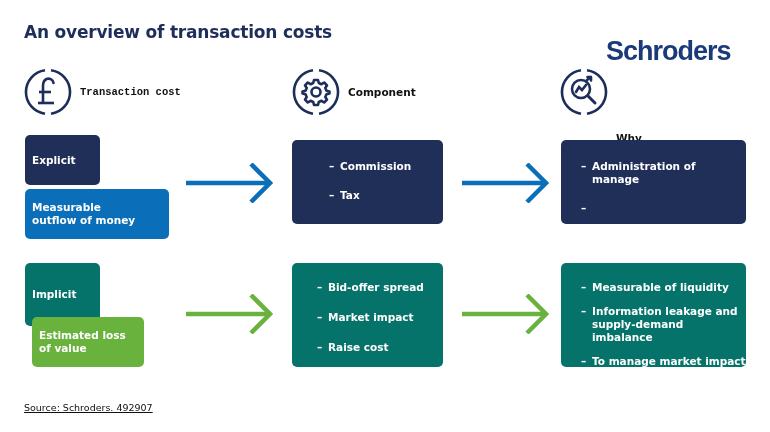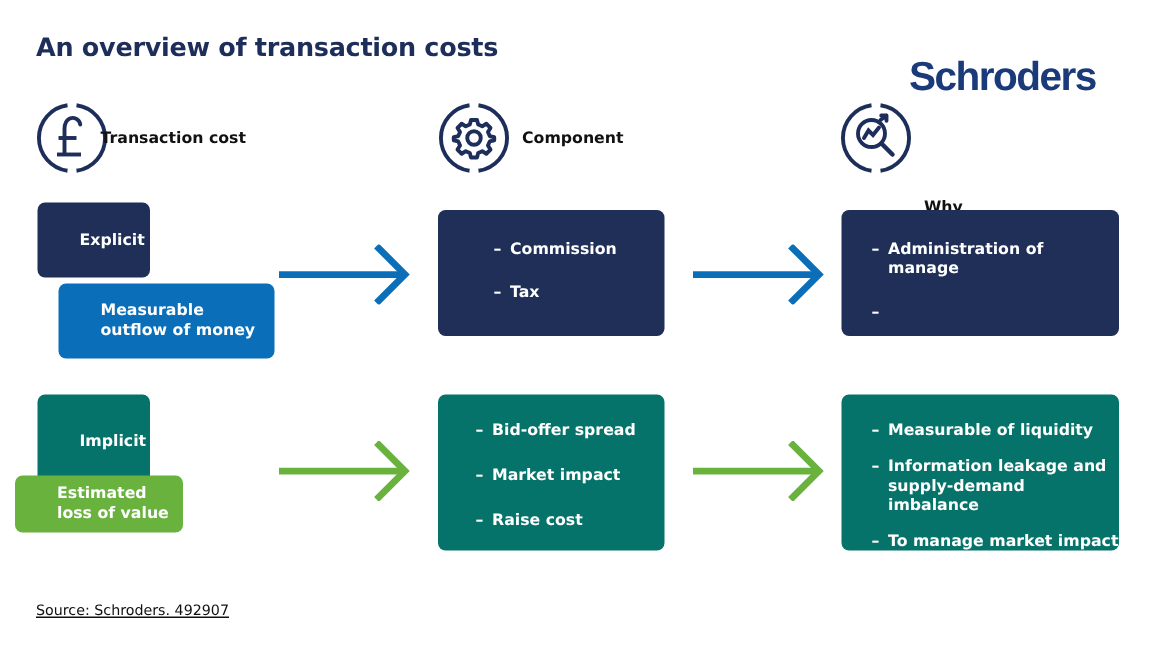--- a/index.html
+++ b/index.html
@@ -6,21 +6,21 @@
     body { width: 770px; height: 432px; position: relative; overflow: hidden;
       font-family: "DejaVu Sans", "Liberation Sans", sans-serif; }
     .abs { position: absolute; }
     .title { left: 24px; top: 22px; font-size: 17px; font-weight: bold; color: #1d2e5b; letter-spacing: -0.2px; }
     .logo { left: 606px; top: 18px; font-size: 27px; font-weight: bold; color: #1a3a7a; letter-spacing: -1px;
       font-family: "Liberation Sans", "DejaVu Sans", sans-serif; margin-top: 18px; }
     .hdr-icon { width: 48px; height: 48px; }
     .hdr-icon svg { width: 48px; height: 48px; display: block; }
     .hdr-label { font-size: 10.5px; font-weight: bold; color: #111111; }
     .box { border-radius: 5px; color: #ffffff; font-weight: bold; font-size: 10.5px; box-sizing: border-box; }
-    .box-label { padding-left: 28px; display: flex; align-items: center; line-height: 13px; }
+    .box-label { padding-left: 7px; display: flex; align-items: center; line-height: 13px; }
     .navy { background: #1f2f57; }
     .blue { background: #0a6fb8; }
     .teal { background: #06736a; }
     .green { background: #6ab23e; }
     .list { list-style: none; margin: 0; padding: 0; }
     .list li { display: flex; line-height: 13px; }
     .dash { width: 11px; flex: 0 0 11px; }
     .arrow svg { display: block; }
     .source { left: 24px; top: 402px; font-size: 9.5px; color: #111111; text-decoration: underline; }
   </style>
@@ -32,21 +32,21 @@
 
 <div class="abs hdr-icon" style="left:24px; top:68px;">
   <svg viewBox="0 0 48 48" fill="none" stroke="#1d2e5b" stroke-width="2.6" stroke-linecap="butt">
     <path d="M 21 2.2 A 22 22 0 0 0 21 45.8"></path>
     <path d="M 27 2.2 A 22 22 0 0 1 27 45.8"></path>
     <path d="M 29.5 15 C 29 11, 25 10, 22.5 11 C 19.5 12.5, 19 15, 19 18 L 19 34" stroke-linecap="round"></path>
     <path d="M 15 24 L 27 24"></path>
     <path d="M 14 35 L 30 35"></path>
   </svg>
 </div>
-<div class="abs hdr-label" style="left:67px; top:86px;">Transaction cost</div>
+<div class="abs hdr-label" style="left:80px; top:86px;font-family:Liberation Mono, monospace;">Transaction cost</div>
 
 <div class="abs hdr-icon" style="left:292px; top:68px;">
   <svg viewBox="0 0 48 48" fill="none" stroke="#1d2e5b" stroke-width="2.6">
     <path d="M 21 2.2 A 22 22 0 0 0 21 45.8"></path>
     <path d="M 27 2.2 A 22 22 0 0 1 27 45.8"></path>
     <circle cx="24" cy="24" r="4.5"></circle>
     <path d="M 22 12 L 26 12 L 26.8 15 L 29.5 16.2 L 32.2 14.5 L 35 17.3 L 33.3 20 L 34.5 22.7 L 37.5 23.5 L 37.5 25.5 L 34.5 26.3 L 33.3 29 L 35 31.7 L 32.2 34.5 L 29.5 32.8 L 26.8 34 L 26 37 L 22 37 L 21.2 34 L 18.5 32.8 L 15.8 34.5 L 13 31.7 L 14.7 29 L 13.5 26.3 L 10.5 25.5 L 10.5 23.5 L 13.5 22.7 L 14.7 20 L 13 17.3 L 15.8 14.5 L 18.5 16.2 L 21.2 15 Z" stroke-linejoin="round"></path>
   </svg>
 </div>
 <div class="abs hdr-label" style="left:348px; top:86px;">Component</div>
@@ -59,21 +59,21 @@
     <path d="M 28 28 L 35 35" stroke-width="3"></path>
     <path d="M 16 24 L 19 19 L 22 22 L 26 17"></path>
     <path d="M 27 12 L 31 9 M 31 9 L 31 12.5 M 31 9 L 27.5 9"></path>
   </svg>
 </div>
 <div class="abs hdr-label" style="left:616px; top:86px;margin-top:46px;">Why</div>
 
 <div class="abs box navy box-label" style="left:25px; top:135px; width:75px; height:50px;">
   <span>Explicit</span>
 </div>
-<div class="abs box blue box-label" style="left:39px; top:189px; width:144px; height:50px;">
+<div class="abs box blue box-label" style="left:25px; top:189px; width:144px; height:50px;">
   <span style="width:115px;">Measurable outflow of money</span>
 </div>
 
 <div class="abs arrow" style="left:186px; top:163px;">
   <svg width="88" height="40" viewBox="0 0 88 40" fill="none" stroke="#0a6fb8" stroke-width="4.5">
     <path d="M 0 20 L 84 20"></path>
     <path d="M 65 1 L 84 20 L 65 39"></path>
   </svg>
 </div>
 
@@ -105,21 +105,21 @@
       </li>
     <li>
         <span class="dash">–</span>
       </li>
   </ul>
 </div>
 
 <div class="abs box teal box-label" style="left:25px; top:263px; width:75px; height:63px;">
   <span>Implicit</span>
 </div>
-<div class="abs box green box-label" style="left:10px; top:317px; width:112px; height:38px;justify-content:flex-end;">
+<div class="abs box green box-label" style="left:32px; top:317px; width:112px; height:50px;">
   <span style="width:90px;">Estimated loss of value</span>
 </div>
 
 <div class="abs arrow" style="left:186px; top:294px;">
   <svg width="88" height="40" viewBox="0 0 88 40" fill="none" stroke="#6ab23e" stroke-width="4.5">
     <path d="M 0 20 L 84 20"></path>
     <path d="M 65 1 L 84 20 L 65 39"></path>
   </svg>
 </div>
 

